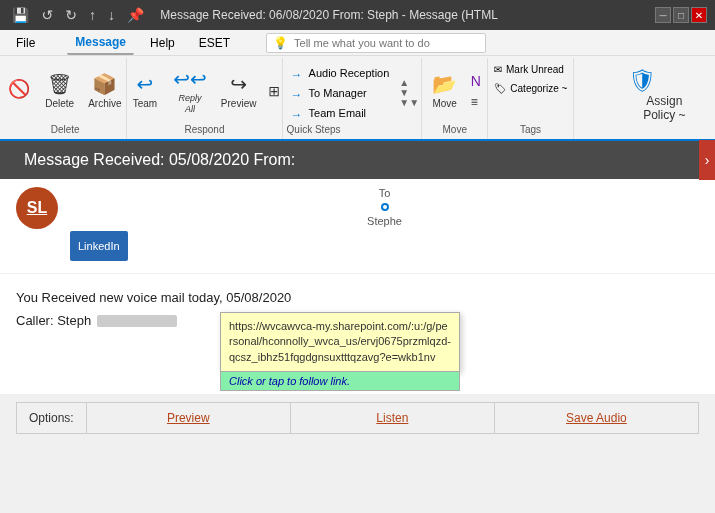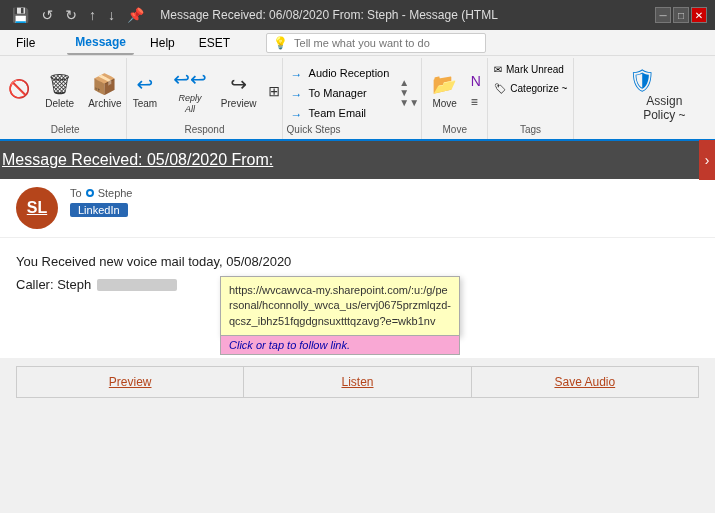--- a/index.html
+++ b/index.html
@@ -156,24 +156,23 @@
       font-size: 10px;
       color: #333;
       text-align: center;
     }
     .assign-policy-icon { font-size: 22px; color: #0078d4; }
 
     
     .message-header {
       background: #4a4a4a;
       color: #fff;
-      padding: 10px 2px;
+      padding: 10px 24px;
       font-size: 16px;
       font-weight: 300;
-      text-decoration: underline;
     }
 
     
     .email-meta {
       background: #fff;
       display: flex;
       align-items: flex-start;
       padding: 8px 16px;
       border-bottom: 1px solid #eee;
       gap: 12px;
@@ -186,29 +185,29 @@
       color: #fff;
       display: flex;
       align-items: center;
       justify-content: center;
       font-size: 16px;
       font-weight: 600;
       flex-shrink: 0;
       text-decoration: underline;
     }
     .email-meta-details { flex: 1; }
-    .email-to { font-size: 11px; color: #555; display: flex; align-items: center; gap: 4px; }
+    .email-to { font-size: 11px; color: #555; display: flex; align-items: center; gap: 4px; flex-direction: column; }
     .dot-indicator { width: 8px; height: 8px; border-radius: 50%; background: #fff; border: 2px solid #0078d4; }
 
     
     .linkedin-badge {
       background: #2867b2;
       color: #fff;
       font-size: 11px;
-      padding: 1px 8px;
+      padding: 9px 8px;
       display: inline-block;
       margin: 4px 0;
       border-radius: 2px;
       text-align: right;
     }
 
     
     .message-body {
       background: #fff;
       padding: 16px;
@@ -231,21 +230,21 @@
       border: 1px solid #aaa;
       padding: 6px 8px;
       max-width: 240px;
       font-size: 11px;
       color: #333;
       line-height: 1.4;
       word-break: break-all;
       box-shadow: 2px 2px 6px rgba(0,0,0,0.2);
     }
     .tooltip-action {
-      background: #f9a8d4;
+      background: #86efac;
       border: 1px solid #aaa;
       border-top: none;
       padding: 3px 8px;
       font-size: 11px;
       color: #0000aa;
       font-style: italic;
     }
 
     
     .options-bar {
@@ -470,16 +469,17 @@
     <span class="caller-blur"></span>
   </div>
 
   <div class="tooltip-container">
     <div class="tooltip-box">https://wvcawvca-my.sharepoint.com/:u:/g/personal/hconnolly_wvca_us/ervj0675przmlqzd-qcsz_ibhz51fqgdgnsuxtttqzavg?e=wkb1nv</div>
     <div class="tooltip-action">Click or tap to follow link.</div>
   </div>
 </div>
 
 <div class="options-bar">
+  <div class="options-label">Options:</div>
   <div class="options-btn">Preview</div>
   <div class="options-btn">Listen</div>
   <div class="options-btn">Save Audio</div>
 </div>
 
 </body></html>

